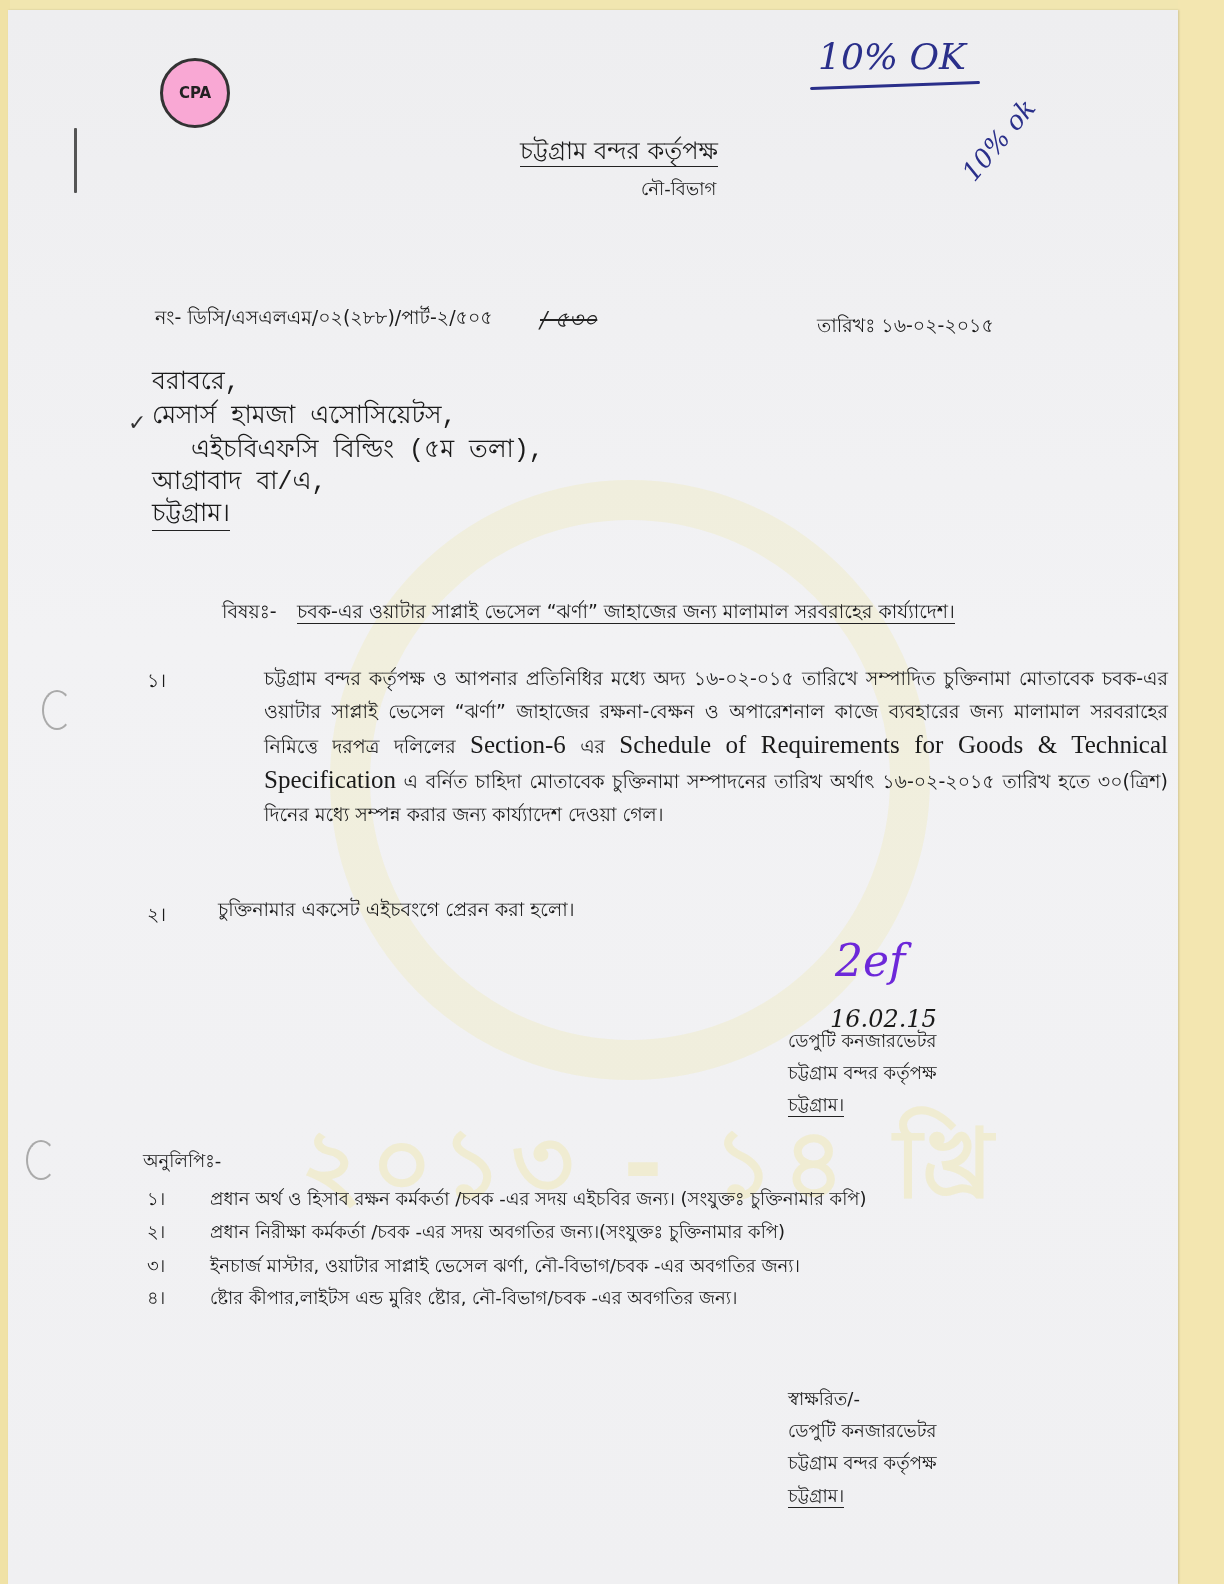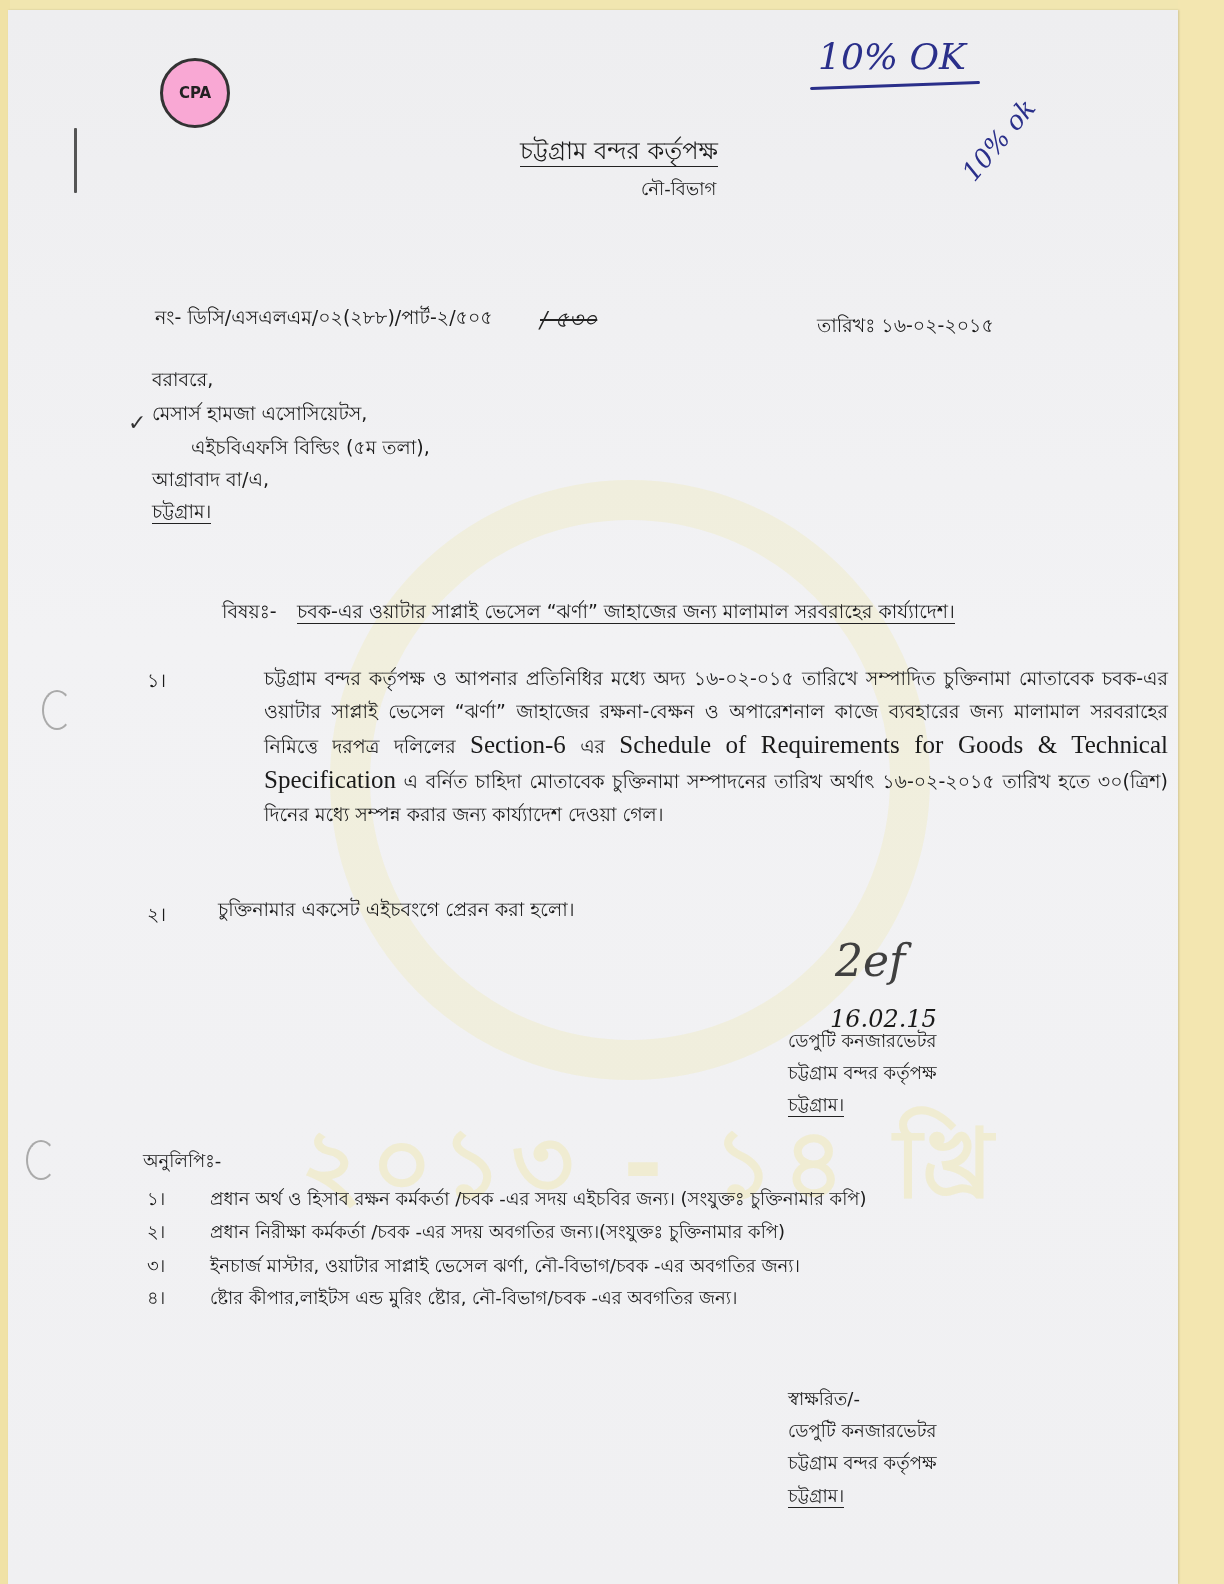--- a/index.html
+++ b/index.html
@@ -36,31 +36,31 @@
   .hand-top { left: 818px; top: 36px; font-size: 36px; }
   .hand-top-line { position: absolute; left: 810px; top: 84px; width: 170px; height: 3px; background: #2a2f8a; transform: rotate(-2deg); border-radius: 2px; }
   .hand-side { left: 950px; top: 125px; font-size: 26px; transform: rotate(-50deg); }
   .txt { position: absolute; font-size: 19px; line-height: 1.2; white-space: nowrap; }
   .u { border-bottom: 1.5px solid #222; }
   .title { left: 520px; top: 137px; font-size: 24px; }
   .subtitle { left: 597px; top: 178px; font-size: 18px; margin-left: 44px; }
   .ref { left: 155px; top: 306px; }
   .ref-hand { position: absolute; left: 540px; top: 302px; font-size: 22px; color: #222; font-family: "DejaVu Serif", serif; font-style: italic; text-decoration: line-through; }
   .date { left: 817px; top: 314px; }
-  .addr { left: 152px; font-size: 19px; }
+  .addr { left: 152px; font-size: 25px; font-family: Liberation Mono, monospace; }
   .check { position: absolute; left: 128px; top: 410px; font-size: 22px; color: #333; }
   .subject-label { left: 222px; top: 600px; }
   .subject { left: 297px; top: 600px; }
   .num { position: absolute; font-size: 19px; left: 147px; }
   .para {
     position: absolute; left: 218px; width: 904px; font-size: 19px; line-height: 33px;
     text-align: justify;
   }
   .para .en { font-family: "Liberation Serif", serif; font-size: 25px; }
-  .sig { position: absolute; left: 835px; top: 935px; font-family: "DejaVu Serif", serif; font-style: italic; font-size: 44px; color: #404040; }
+  .sig { position: absolute; left: 835px; top: 935px; font-family: "DejaVu Serif", serif; font-style: italic; font-size: 44px; color: #6d28d9; }
   .sig-date { position: absolute; left: 830px; top: 1005px; font-family: "DejaVu Serif", serif; font-style: italic; font-size: 24px; color: #1a1a1a; }
   .block-r { left: 788px; font-size: 18px; }
   .cc-item { position: absolute; left: 210px; font-size: 18px; }
 </style>
 </head>
 <body>
 
 <div class="left-strip"></div>
 <div class="right-strip"></div>
 

